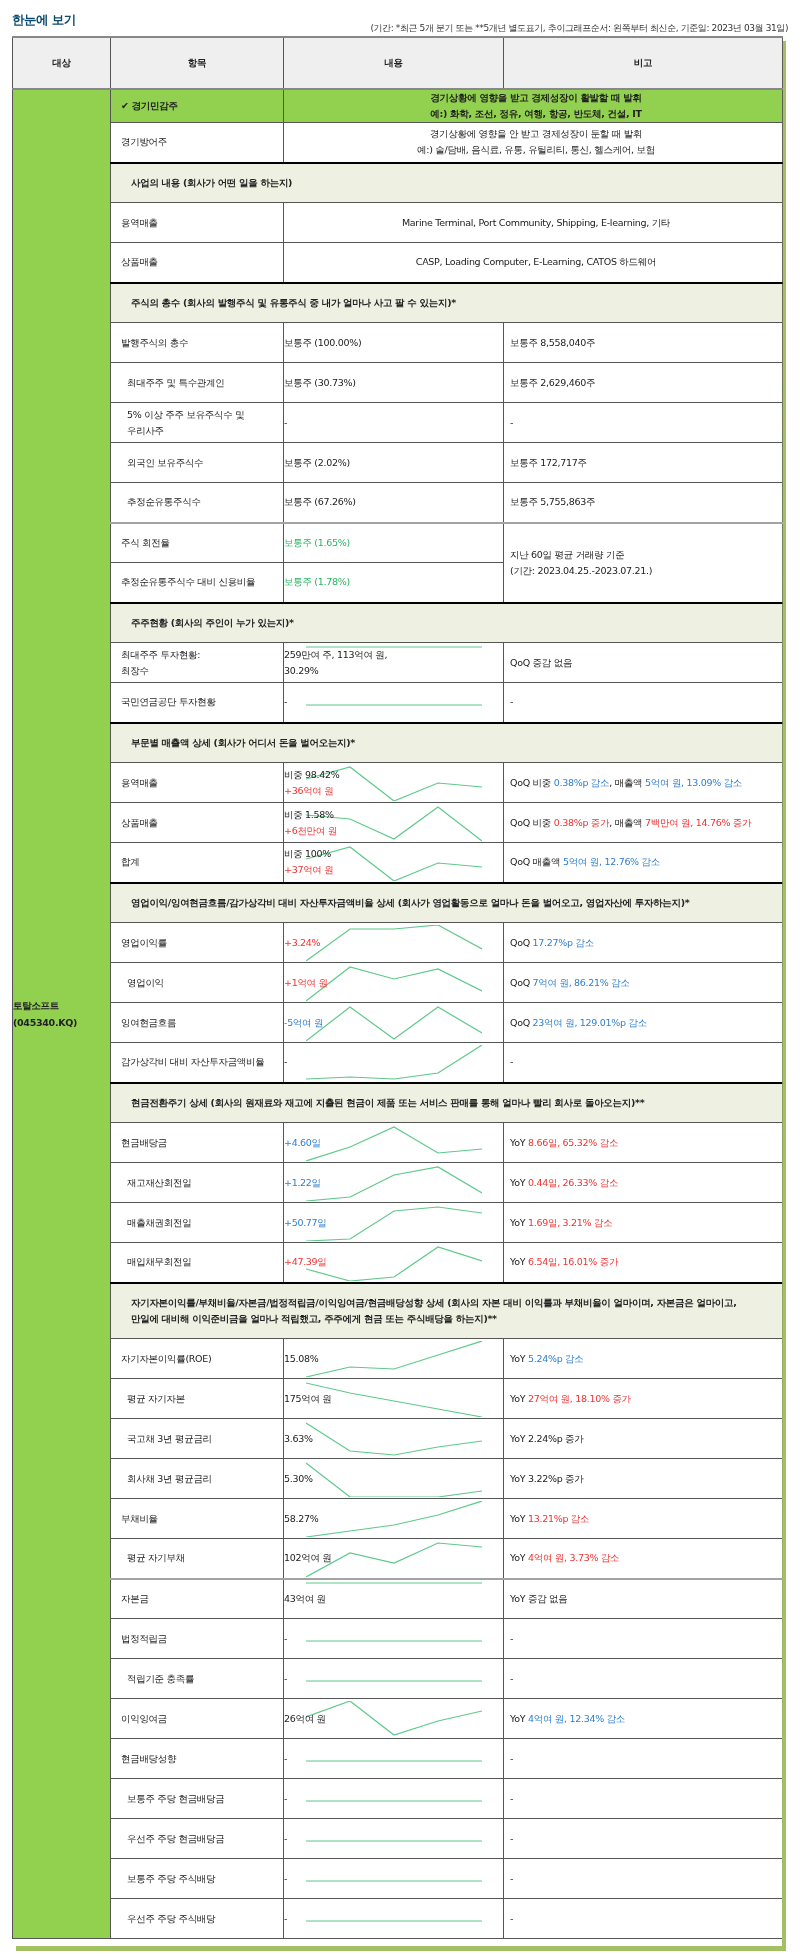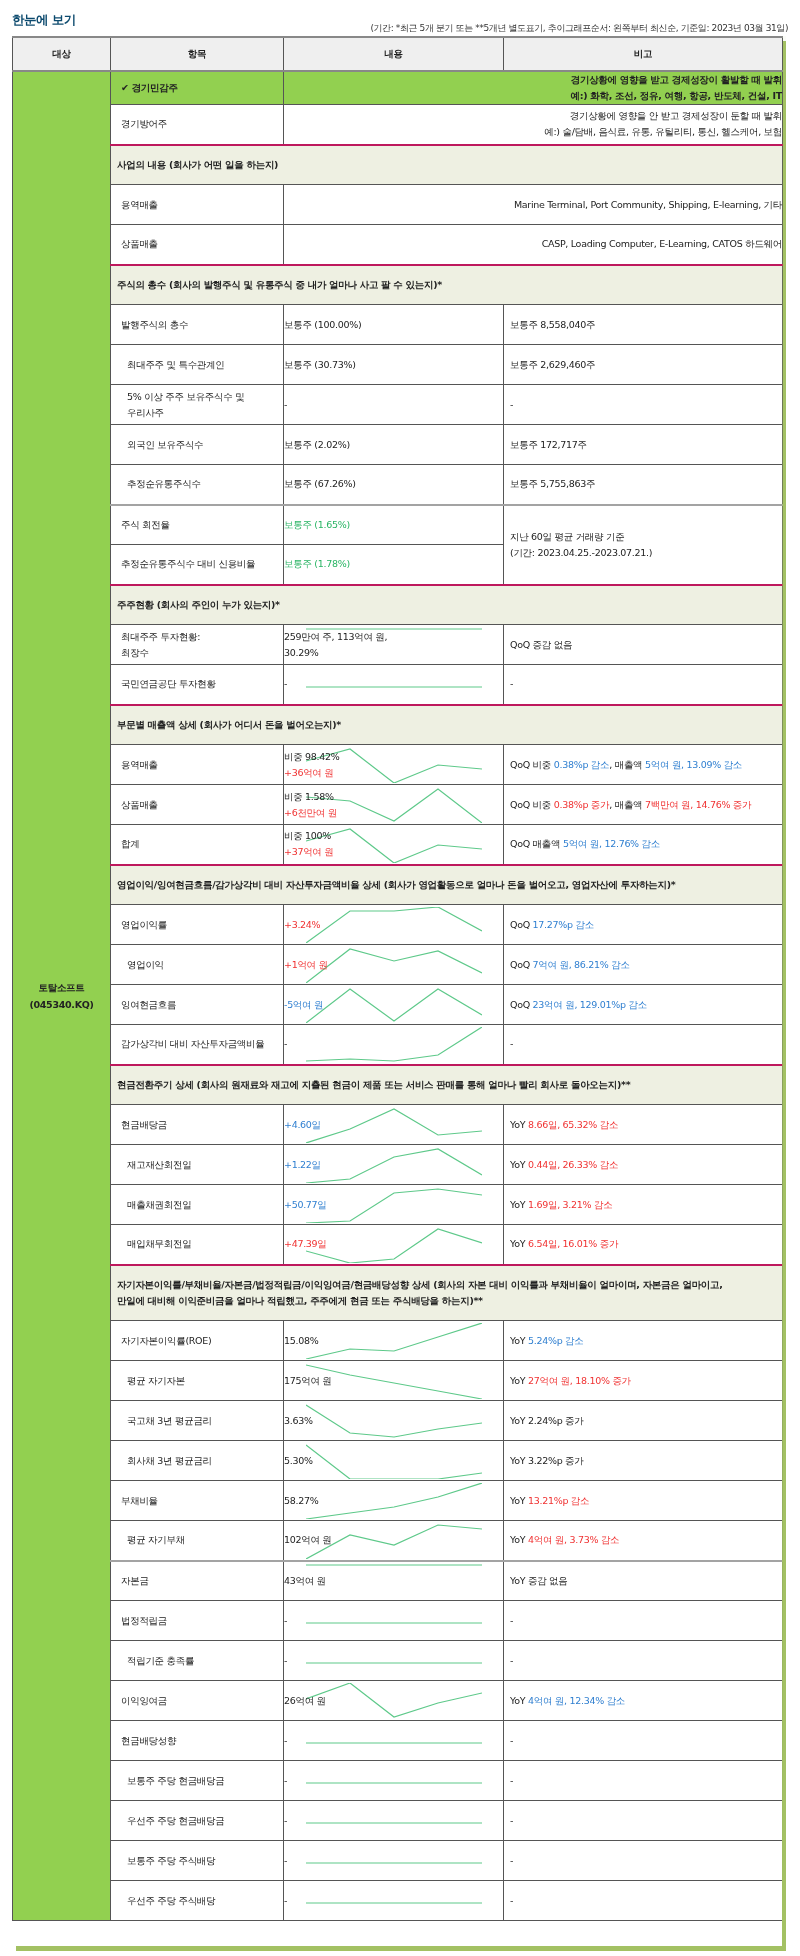--- a/index.html
+++ b/index.html
@@ -21,28 +21,28 @@
     background: linear-gradient(to bottom, rgba(163,193,99,0.05), rgba(163,193,99,0.6) 40%, #a3c163);
   }
   table {
     position: absolute; left: 12px; top: 36px; width: 770px;
     border-collapse: collapse; table-layout: fixed; background: #fff;
   }
   td, th {
     border: 1px solid #555; font-size: 9.5px; letter-spacing: -0.3px;
     vertical-align: middle; line-height: 16px;
   }
-  th { background: #efefef; font-weight: bold; height: 34px; text-align: center; border-top: 2px solid #888; border-bottom: 2px solid #888; }
-  td.target { text-align: center; background: #fff; color: #222; line-height: 17px; }
+  th { background: #efefef; font-weight: bold; height: 52px; text-align: center; border-top: 2px solid #888; border-bottom: 2px solid #888; }
+  td.target { text-align: left; background: #fff; color: #222; line-height: 17px; }
   td.item { padding-left: 10px; height: 40px; }
   td.item.sub { padding-left: 16px; }
   td.content { text-align: left; position: relative; }
-  td.content.left { text-align: right; padding-left: 6px; }
+  td.content.left { text-align: center; padding-left: 6px; }
   td.note { padding-left: 6px; }
-  tr.section td { background: #eef0e2; font-weight: bold; height: 40px; padding-left: 6px; border-top: 2px solid #be185d; }
+  tr.section td { background: #eef0e2; font-weight: bold; height: 40px; padding-left: 20px; border-top: 2px solid #000000; }
   tr.section.tall td { height: 56px; }
   tr.highlight td { background: #92d050; font-weight: bold; }
   tr.highlight td.item { font-weight: bold; }
   .blue { color: #2f7fd0; }
   .red { color: #f03232; }
   .green { color: #28b463; }
   .spark { position: absolute; left: 22px; top: 2px; width: 176px; height: 36px; pointer-events: none; }
   .spark polyline { fill: none; stroke: #5ec98a; stroke-width: 1.2; }
   .cval { position: relative; z-index: 1; }
   .thickline td { border-top: 2px solid #a3a3a3; margin-top: 39px; }

